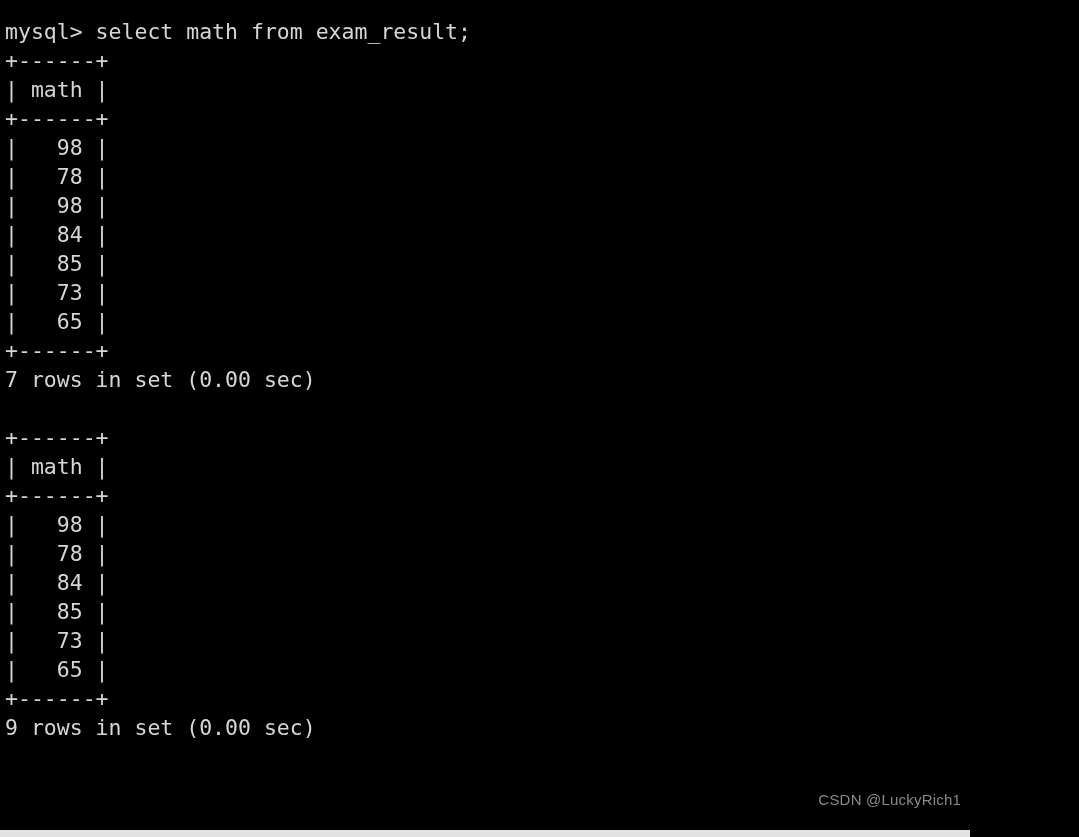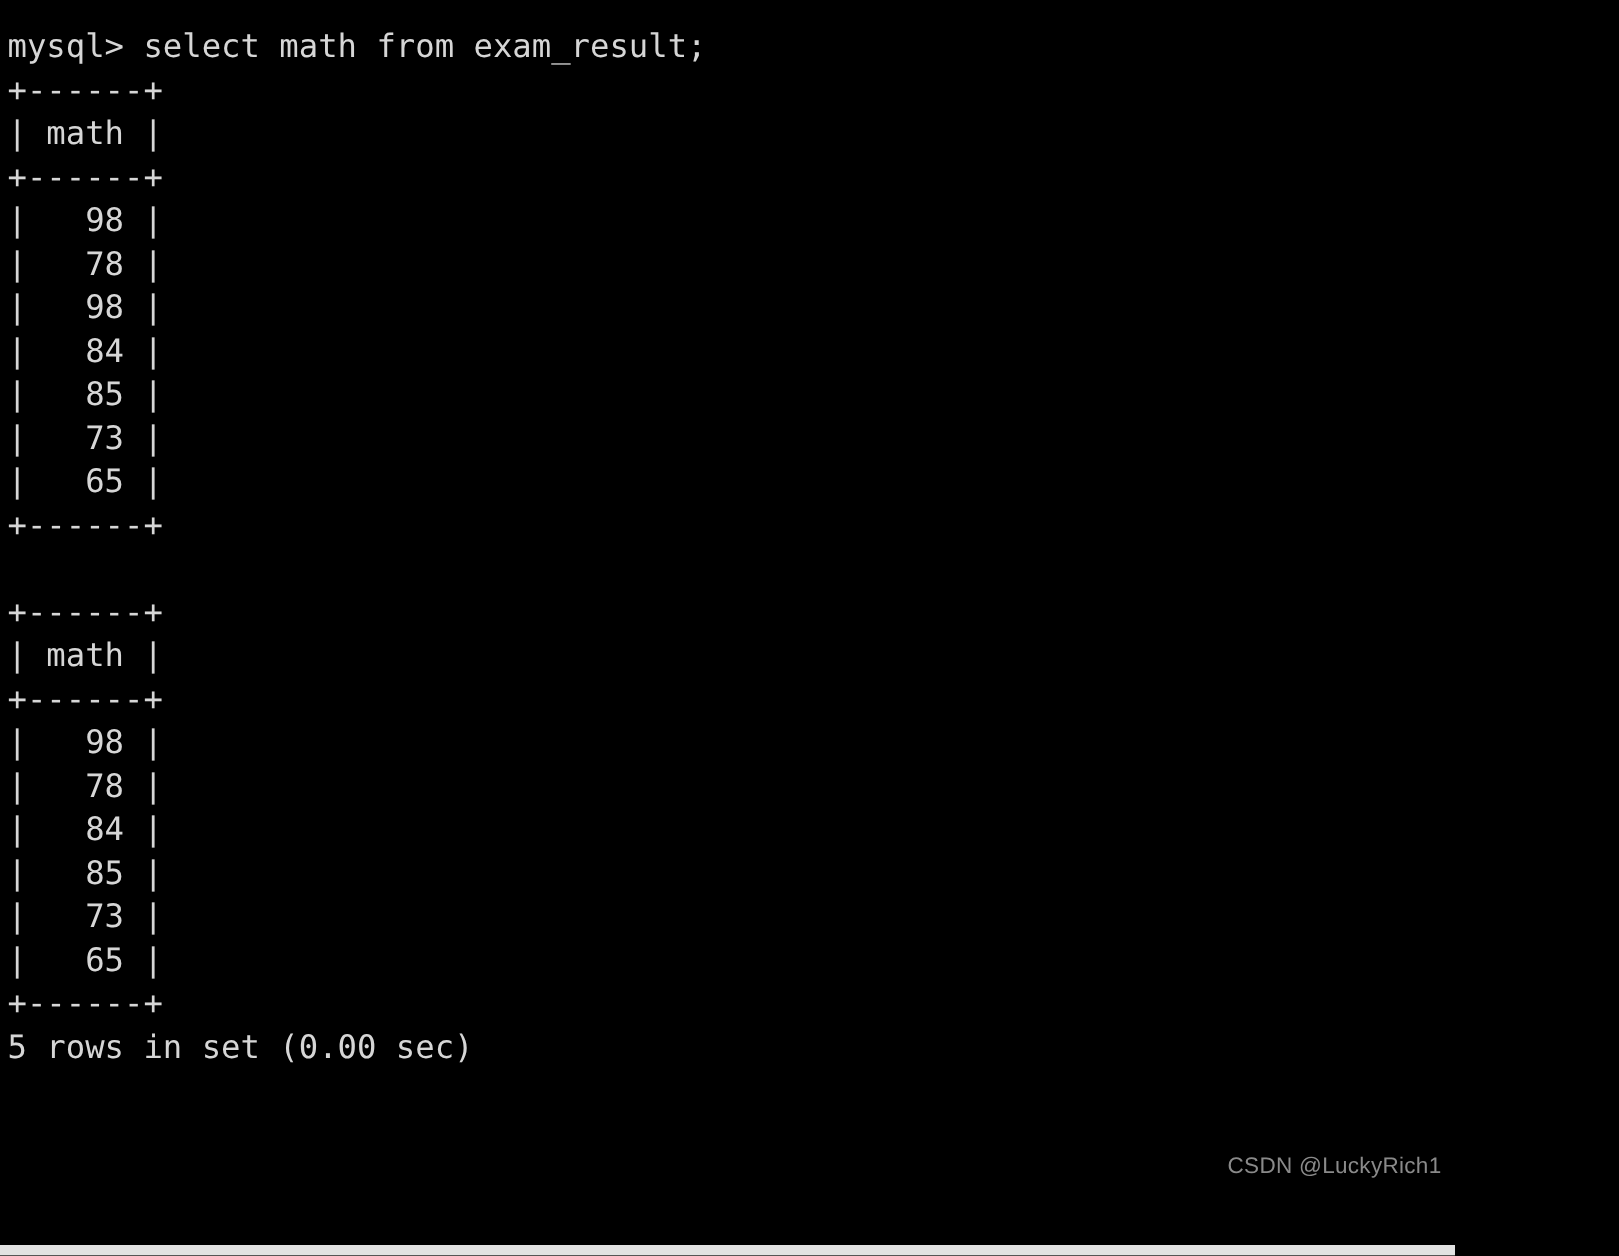--- a/index.html
+++ b/index.html
@@ -5,21 +5,21 @@
 <style>
   html, body {
     margin: 0;
     padding: 0;
     background: #000000;
   }
   #terminal-window {
     position: relative;
     width: 970px;
     height: 837px;
-    background: #ffffff;
+    background: #0f172a;
     overflow: hidden;
     font-family: "DejaVu Sans Mono", "Liberation Mono", monospace;
   }
   #terminal-screen {
     position: absolute;
     left: 0;
     top: 0;
     width: 1079px;
     height: 830px;
     padding: 17px 0 0 5px;
@@ -51,21 +51,21 @@
   .cursor-block {
     display: inline-block;
     width: 15px;
     height: 24px;
     background: #00e800;
     vertical-align: -5px;
   }
   #csdn-watermark {
     position: absolute;
     right: 9px;
-    top: 769px;
+    top: 791px;
     font-family: "Liberation Sans", "DejaVu Sans", sans-serif;
     font-size: 15px;
     color: #8a8a8a;
     white-space: pre;
     letter-spacing: 0.2px;
   }
   #window-bottom-edge {
     position: absolute;
     left: 0;
     bottom: 0;
@@ -86,32 +86,33 @@
     <div class="term-line">| math |</div>
     <div class="term-line">+------+</div>
     <div class="term-line">|   98 |</div>
     <div class="term-line">|   78 |</div>
     <div class="term-line">|   98 |</div>
     <div class="term-line">|   84 |</div>
     <div class="term-line">|   85 |</div>
     <div class="term-line">|   73 |</div>
     <div class="term-line">|   65 |</div>
     <div class="term-line">+------+</div>
+    <div class="term-line">7 rows in set (0.00 sec)</div>
     <div class="term-line blank"></div>
     <div class="term-line">+------+</div>
     <div class="term-line">| math |</div>
     <div class="term-line">+------+</div>
     <div class="term-line">|   98 |</div>
     <div class="term-line">|   78 |</div>
     <div class="term-line">|   84 |</div>
     <div class="term-line">|   85 |</div>
     <div class="term-line">|   73 |</div>
     <div class="term-line">|   65 |</div>
     <div class="term-line">+------+</div>
-    <div class="term-line">5 rows in set (0.00 sec)</div>
+    <div class="term-line">9 rows in set (0.00 sec)</div>
     <div class="term-line blank"></div>
 
 
   </div>
 
   <div id="csdn-watermark">CSDN @LuckyRich1</div>
 
   <div id="window-bottom-edge"></div>
 
 </div>

